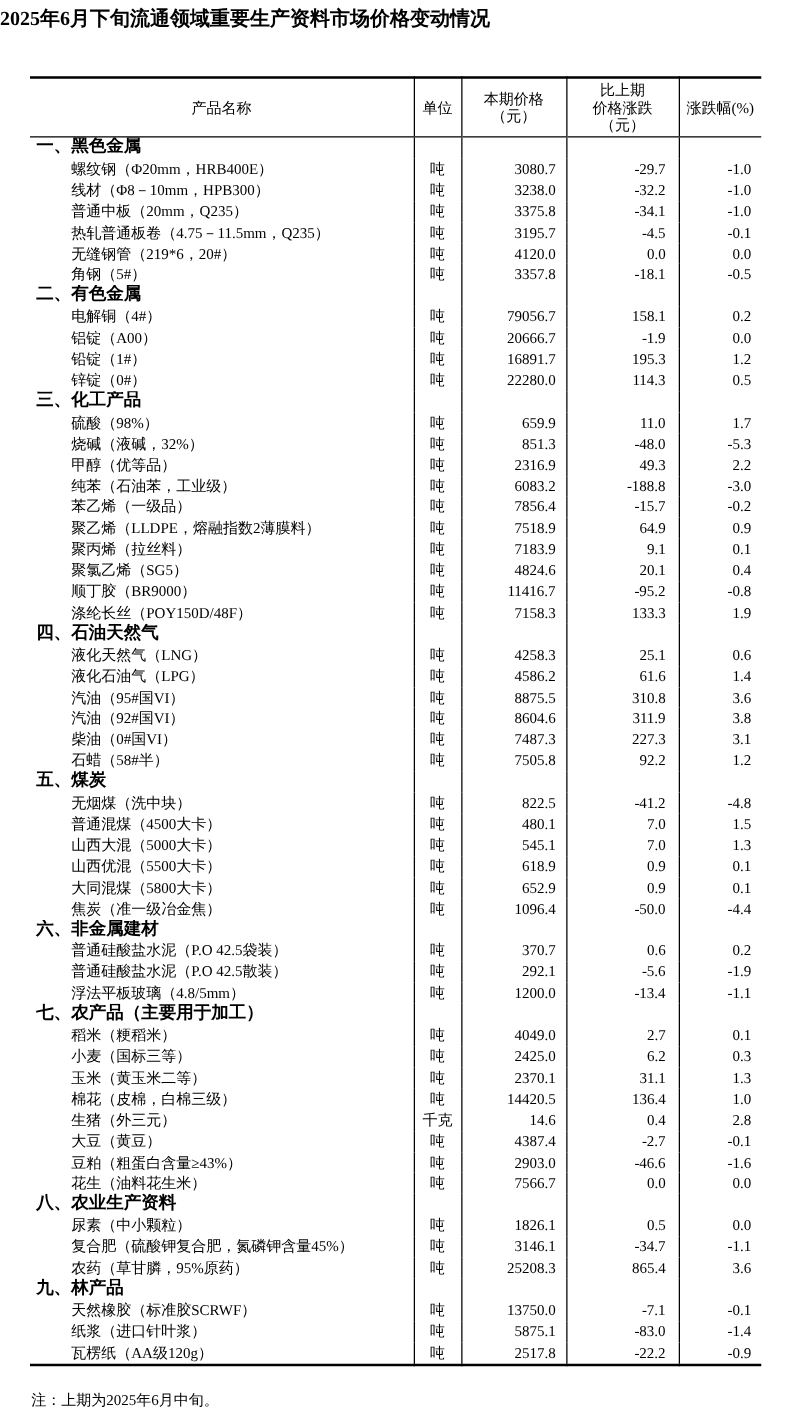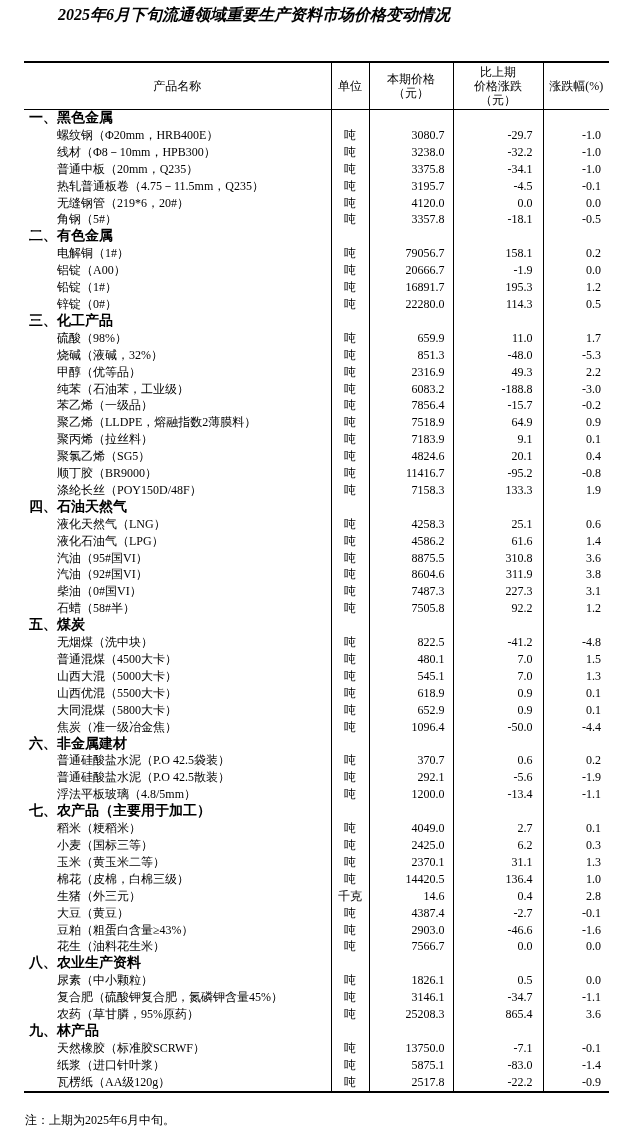--- a/index.html
+++ b/index.html
@@ -10,25 +10,23 @@
     font-family: "Liberation Serif", "DejaVu Serif", serif;
     color: #000000;
     position: relative;
     overflow: hidden;
   }
   .page-title {
     position: absolute;
     top: 5px;
     left: 0;
     width: 508px;
-    text-align: center;
     font-size: 16px;
     font-weight: bold;
     letter-spacing: 0px;
-    font-style: italic;
   }
   table.price-table {
     position: absolute;
     top: 61px;
     left: 24px;
     width: 585px;
     border-collapse: collapse;
     table-layout: fixed;
     border-top: 2px solid #000;
     border-bottom: 2px solid #000;
@@ -150,21 +148,21 @@
         <td class="vline num pct">-0.5</td>
       </tr>
       <tr>
         <td class="product section">二、有色金属</td>
         <td class="vline unit"></td>
         <td class="vline num price"></td>
         <td class="vline num change"></td>
         <td class="vline num pct"></td>
       </tr>
       <tr>
-        <td class="product">电解铜（1#）</td>
+        <td class="product">电解铜（4#）</td>
         <td class="vline unit">吨</td>
         <td class="vline num price">79056.7</td>
         <td class="vline num change">158.1</td>
         <td class="vline num pct">0.2</td>
       </tr>
       <tr>
         <td class="product">铝锭（A00）</td>
         <td class="vline unit">吨</td>
         <td class="vline num price">20666.7</td>
         <td class="vline num change">-1.9</td>

